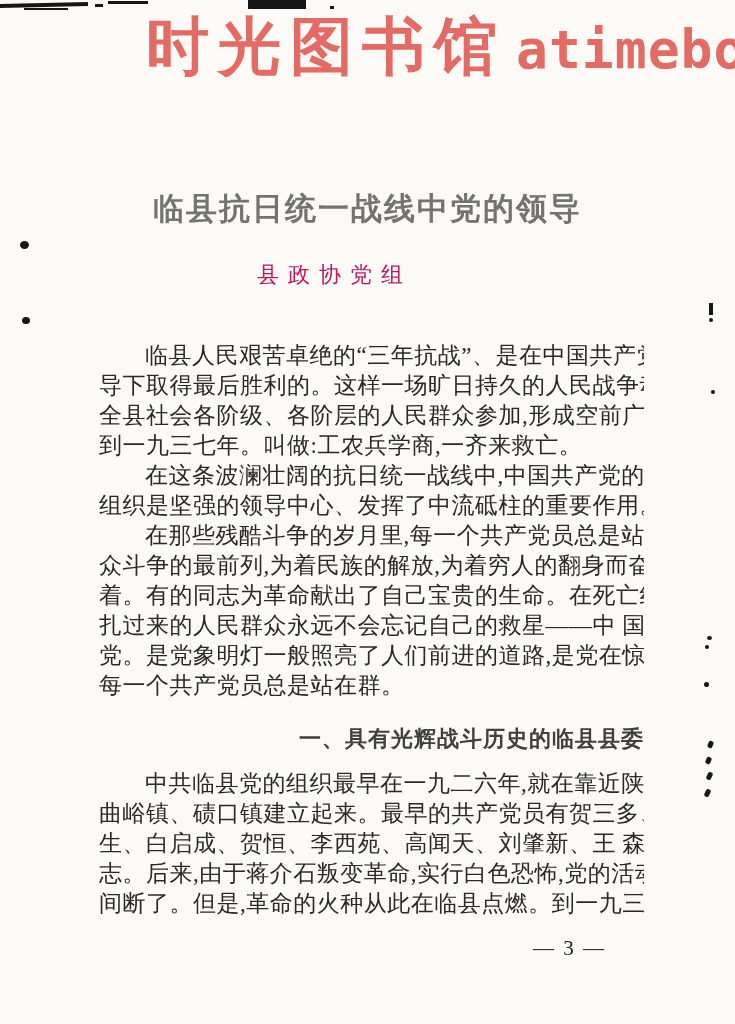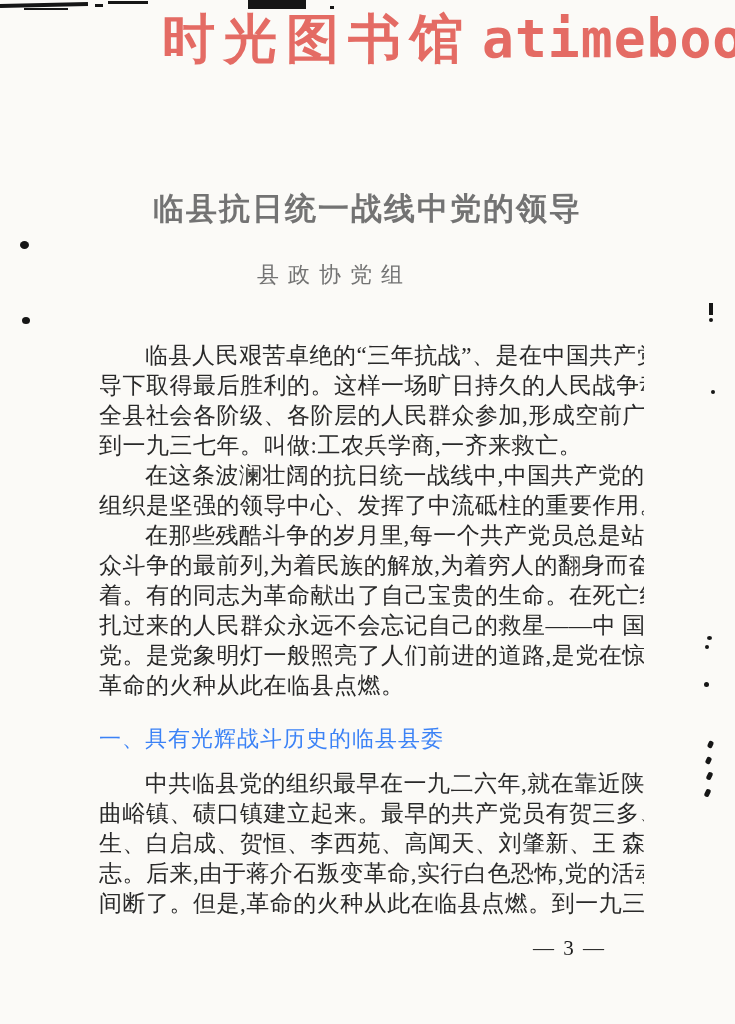--- a/index.html
+++ b/index.html
@@ -12,49 +12,49 @@
     color:#262626;
   }
   
   .watermark {
     position:absolute; left:146px; top:4px;
     white-space:nowrap;
     font-family:"DejaVu Sans",sans-serif;
     font-weight:bold;
     opacity:.85;
   }
-  .wm-cn { font-size:53px; letter-spacing:9px;margin-left:16px; }
+  .wm-cn { font-size:63px; letter-spacing:9px; }
   .wm-en { font-size:53px; font-family:"DejaVu Sans Mono",monospace; letter-spacing:1px; margin-left:10px; }
   
   .title {
     position:absolute; left:0; top:188px; width:735px;
     text-align:center; font-size:31px; font-weight:bold;
     letter-spacing:2px; color:#737373;
   }
   .byline {
     position:absolute; left:0; top:260px; width:669px;
-    text-align:center; font-size:22px; letter-spacing:9px; color:#737373;
+    text-align:center; font-size:22px; letter-spacing:9px; color:#be185d;
   }
   
   .content {
     position:absolute; left:99px; top:341px; width:545px;
   }
   .tline {
     height:30px; line-height:30px;
     font-size:23px; letter-spacing:0.5px;
     white-space:nowrap; overflow:hidden;
     color:#292929;
   }
   .indent { padding-left:46px; }
   .section-heading {
     height:30px; line-height:30px;
     margin:23px 0 15px 0;
-    text-align:left;
-    font-size:22px; font-weight:normal; letter-spacing:1px;
-    color:#3b82f6;
+    text-align:right;
+    font-size:22px; font-weight:bold; letter-spacing:1px;
+    color:#404040;
     white-space:nowrap;
   }
   .page-number {
     position:absolute; left:533px; top:936px;
     font-size:21px; letter-spacing:2px; color:#1d1d1d;
     white-space:nowrap;
   }
   
   .speck { position:absolute; background:#161616; }
   .round { border-radius:50%; }
@@ -97,21 +97,21 @@
     <div class="tline">导下取得最后胜利的。这样一场旷日持久的人民战争动员了</div>
     <div class="tline">全县社会各阶级、各阶层的人民群众参加,形成空前广泛的</div>
     <div class="tline">到一九三七年。叫做:工农兵学商,一齐来救亡。</div>
     <div class="tline indent">在这条波澜壮阔的抗日统一战线中,中国共产党的各级</div>
     <div class="tline">组织是坚强的领导中心、发挥了中流砥柱的重要作用。</div>
     <div class="tline indent">在那些残酷斗争的岁月里,每一个共产党员总是站在群</div>
     <div class="tline">众斗争的最前列,为着民族的解放,为着穷人的翻身而奋斗</div>
     <div class="tline">着。有的同志为革命献出了自己宝贵的生命。在死亡线上挣</div>
     <div class="tline">扎过来的人民群众永远不会忘记自己的救星——中 国 共 产</div>
     <div class="tline">党。是党象明灯一般照亮了人们前进的道路,是党在惊涛骇</div>
-    <div class="tline">革命的火种从此在临县点燃。</div>
+    <div class="tline">每一个共产党员总是站在群。</div>
 
     <div class="section-heading">一、具有光辉战斗历史的临县县委</div>
 
     <div class="tline indent">中共临县党的组织最早在一九二六年,就在靠近陕北的</div>
     <div class="tline">曲峪镇、碛口镇建立起来。最早的共产党员有贺三多、李伯</div>
     <div class="tline">生、白启成、贺恒、李西苑、高闻天、刘肇新、王 森 等 同</div>
     <div class="tline">志。后来,由于蒋介石叛变革命,实行白色恐怖,党的活动</div>
     <div class="tline">间断了。但是,革命的火种从此在临县点燃。到一九三七年</div>
   </div>
 

